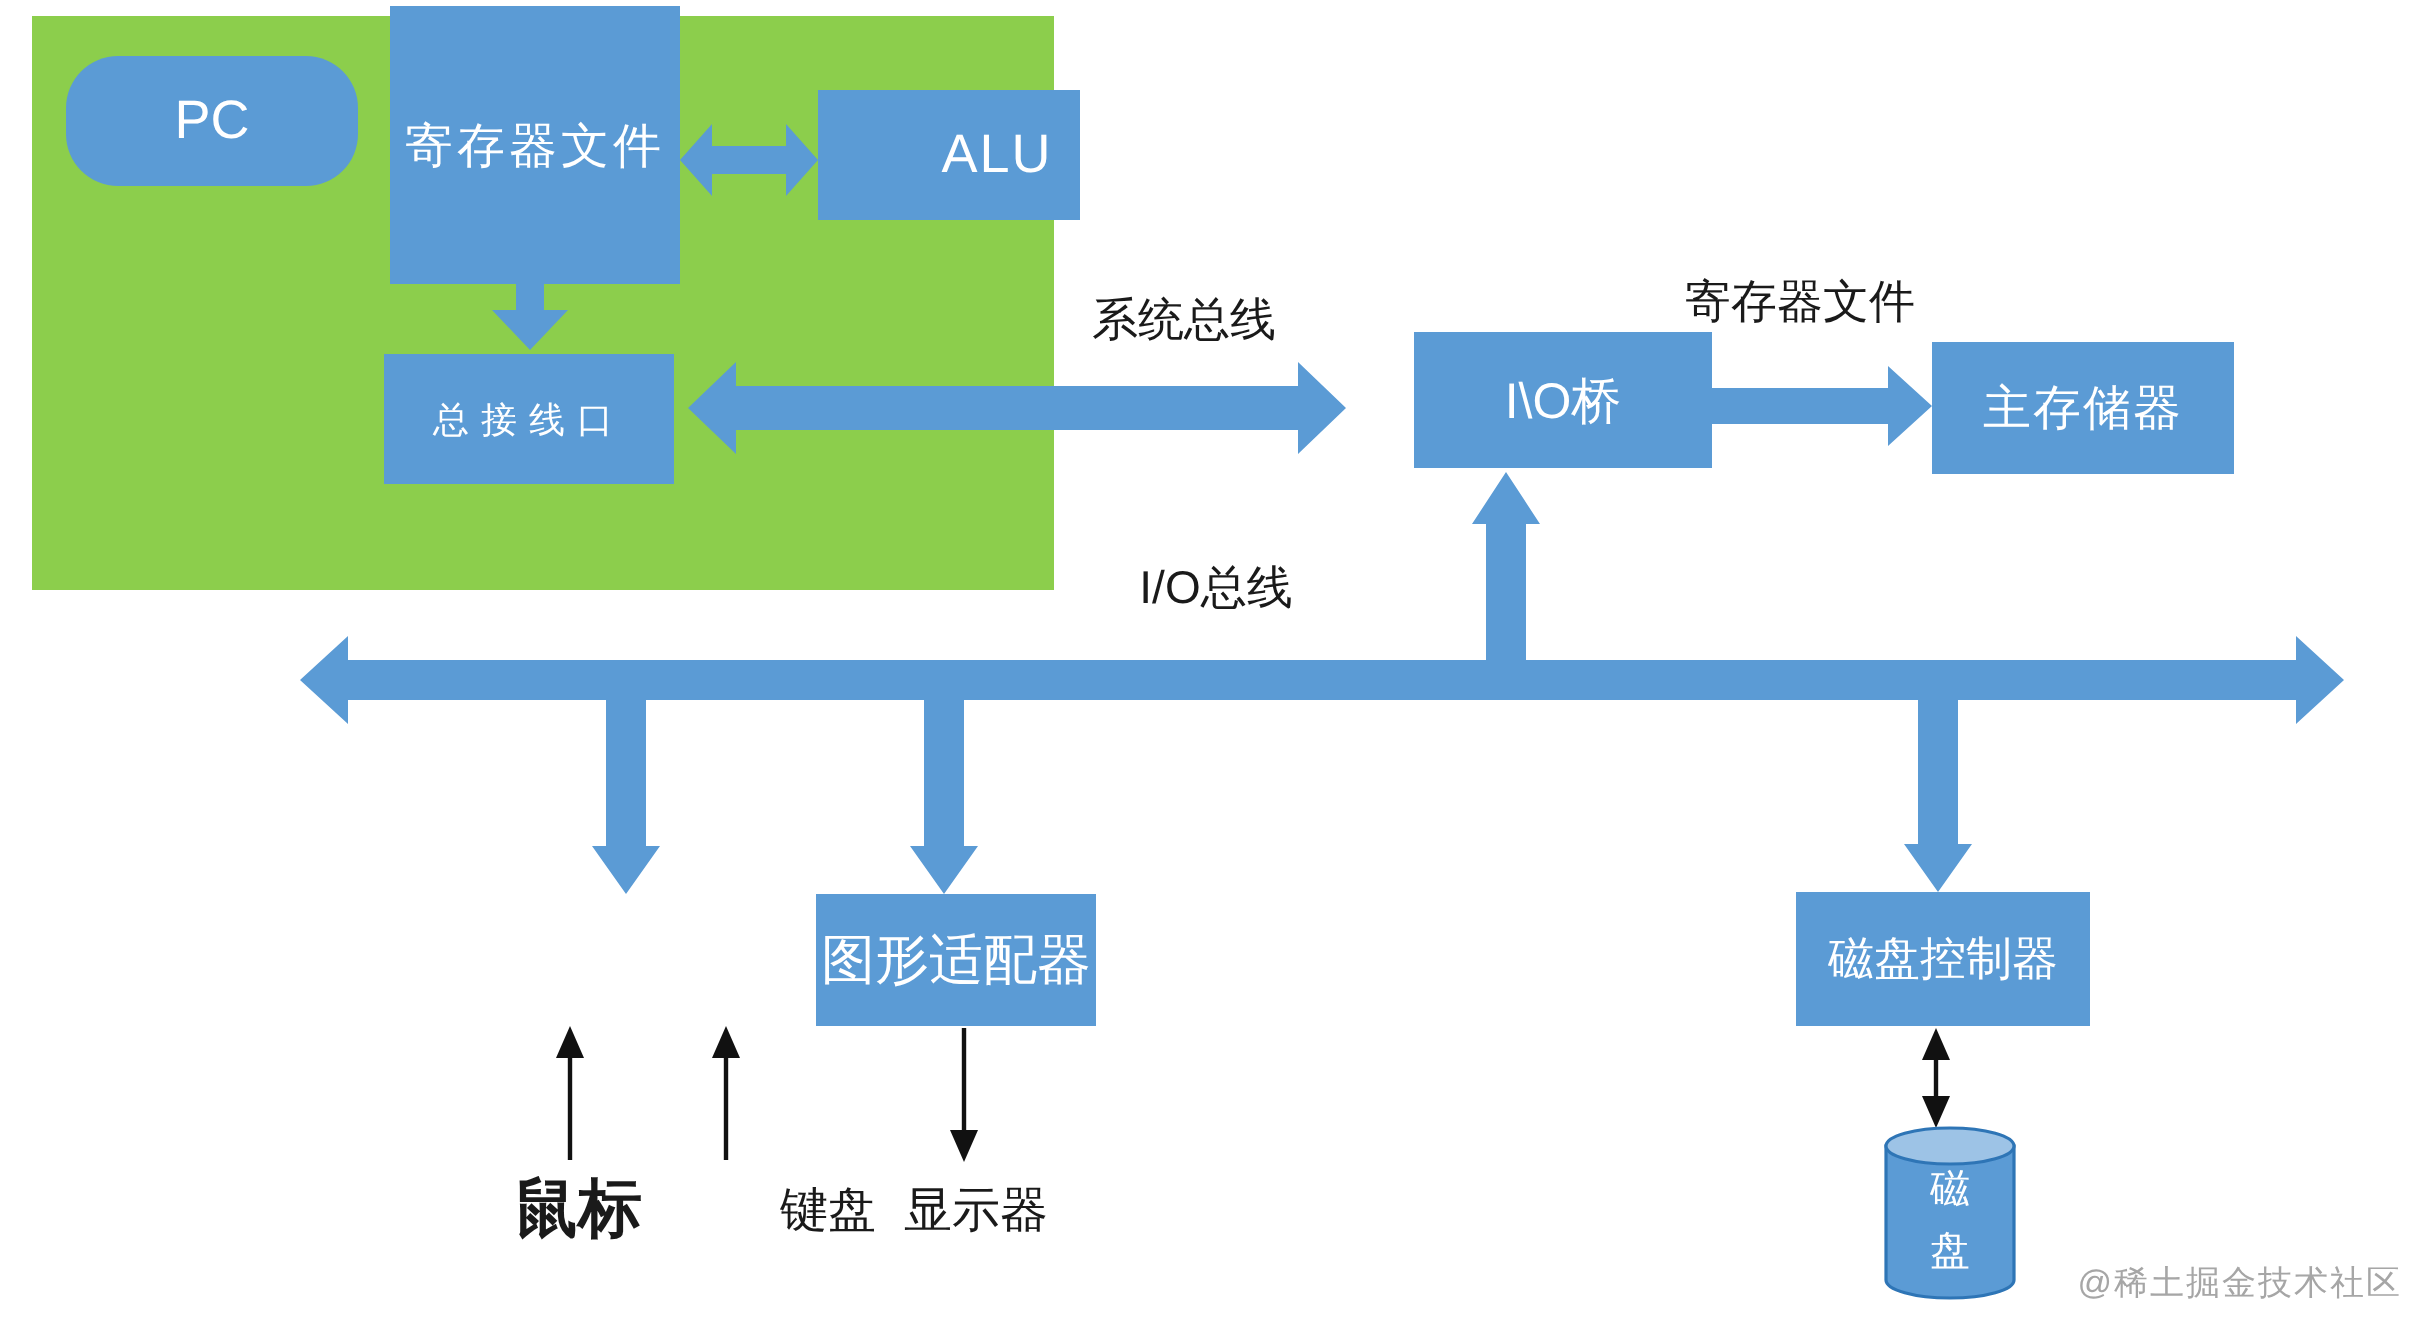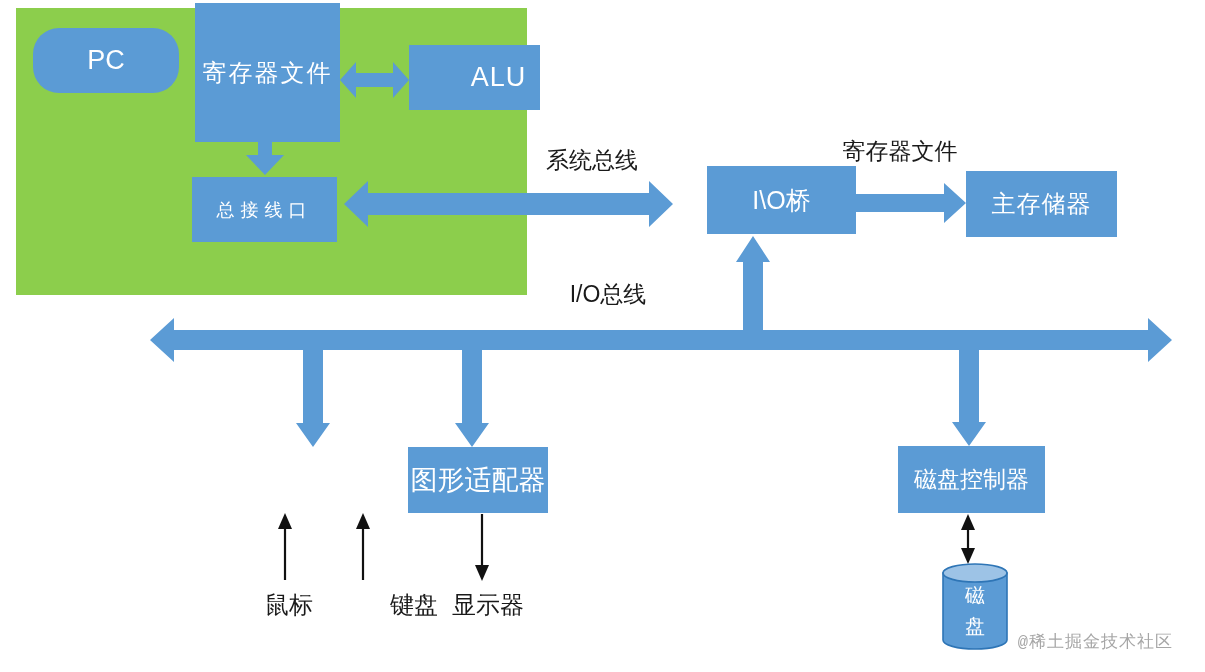--- a/index.html
+++ b/index.html
@@ -38,23 +38,23 @@
   .blkhead{fill:#111;}
   .cyl-body{fill:var(--box_blue,#5B9BD5);stroke:var(--cylinder_border,#2E75B6);stroke-width:1.6px;}
   .cyl-top{fill:var(--cylinder_top,#9DC3E6);stroke:var(--cylinder_border,#2E75B6);stroke-width:1.6px;}
   .disk-label{
     position:absolute;left:943px;top:578px;width:64px;height:66px;
     color:#fff;font-size:20px;line-height:1.55;
     display:flex;align-items:center;justify-content:center;
     text-align:center;white-space:pre-line;
   }
   .watermark{
-    position:absolute;right:32px;top:630px;
+    position:absolute;right:4px;top:630px;
     color:var(--watermark_gray,#A6A6A6);
-    font-size:17px;letter-spacing:1px;font-family:Liberation Mono, monospace;
+    font-size:17px;letter-spacing:1px;
   }
 </style>
 </head>
 <body>
 
 <div id="canvas">
 
   <div class="green-rect" style="left:16px;top:8px;width:511px;height:287px;"></div>
 
   <svg id="arrow-layer" viewBox="0 0 1205 672">
@@ -115,21 +115,21 @@
     <span>图形适配器</span>
   </div>
   <div class="box" style="left:898px;top:446px;width:147px;height:67px;font-size:23px;">
     <span>磁盘控制器</span>
   </div>
 
   <div class="lbl" style="left:576px;top:160px;margin-left:16px;">系统总线</div>
   <div class="lbl" style="left:900px;top:151px;">寄存器文件</div>
   <div class="lbl" style="left:608px;top:294px;">I/O总线</div>
 
-  <div class="lbl" style="left:289px;top:605px;font-size:24px;">鼠标</div>
+  <div class="lbl" style="left:289px;top:605px;font-size:32px;font-weight:bold;">鼠标</div>
   <div class="lbl" style="left:366px;top:605px;font-size:24px;margin-left:48px;">键盘</div>
   <div class="lbl" style="left:488px;top:605px;font-size:24px;font-family:Liberation Serif, serif;">显示器</div>
 
   <div class="disk-label">磁
 盘</div>
 
   <div class="watermark">@稀土掘金技术社区</div>
 
 </div>
 

